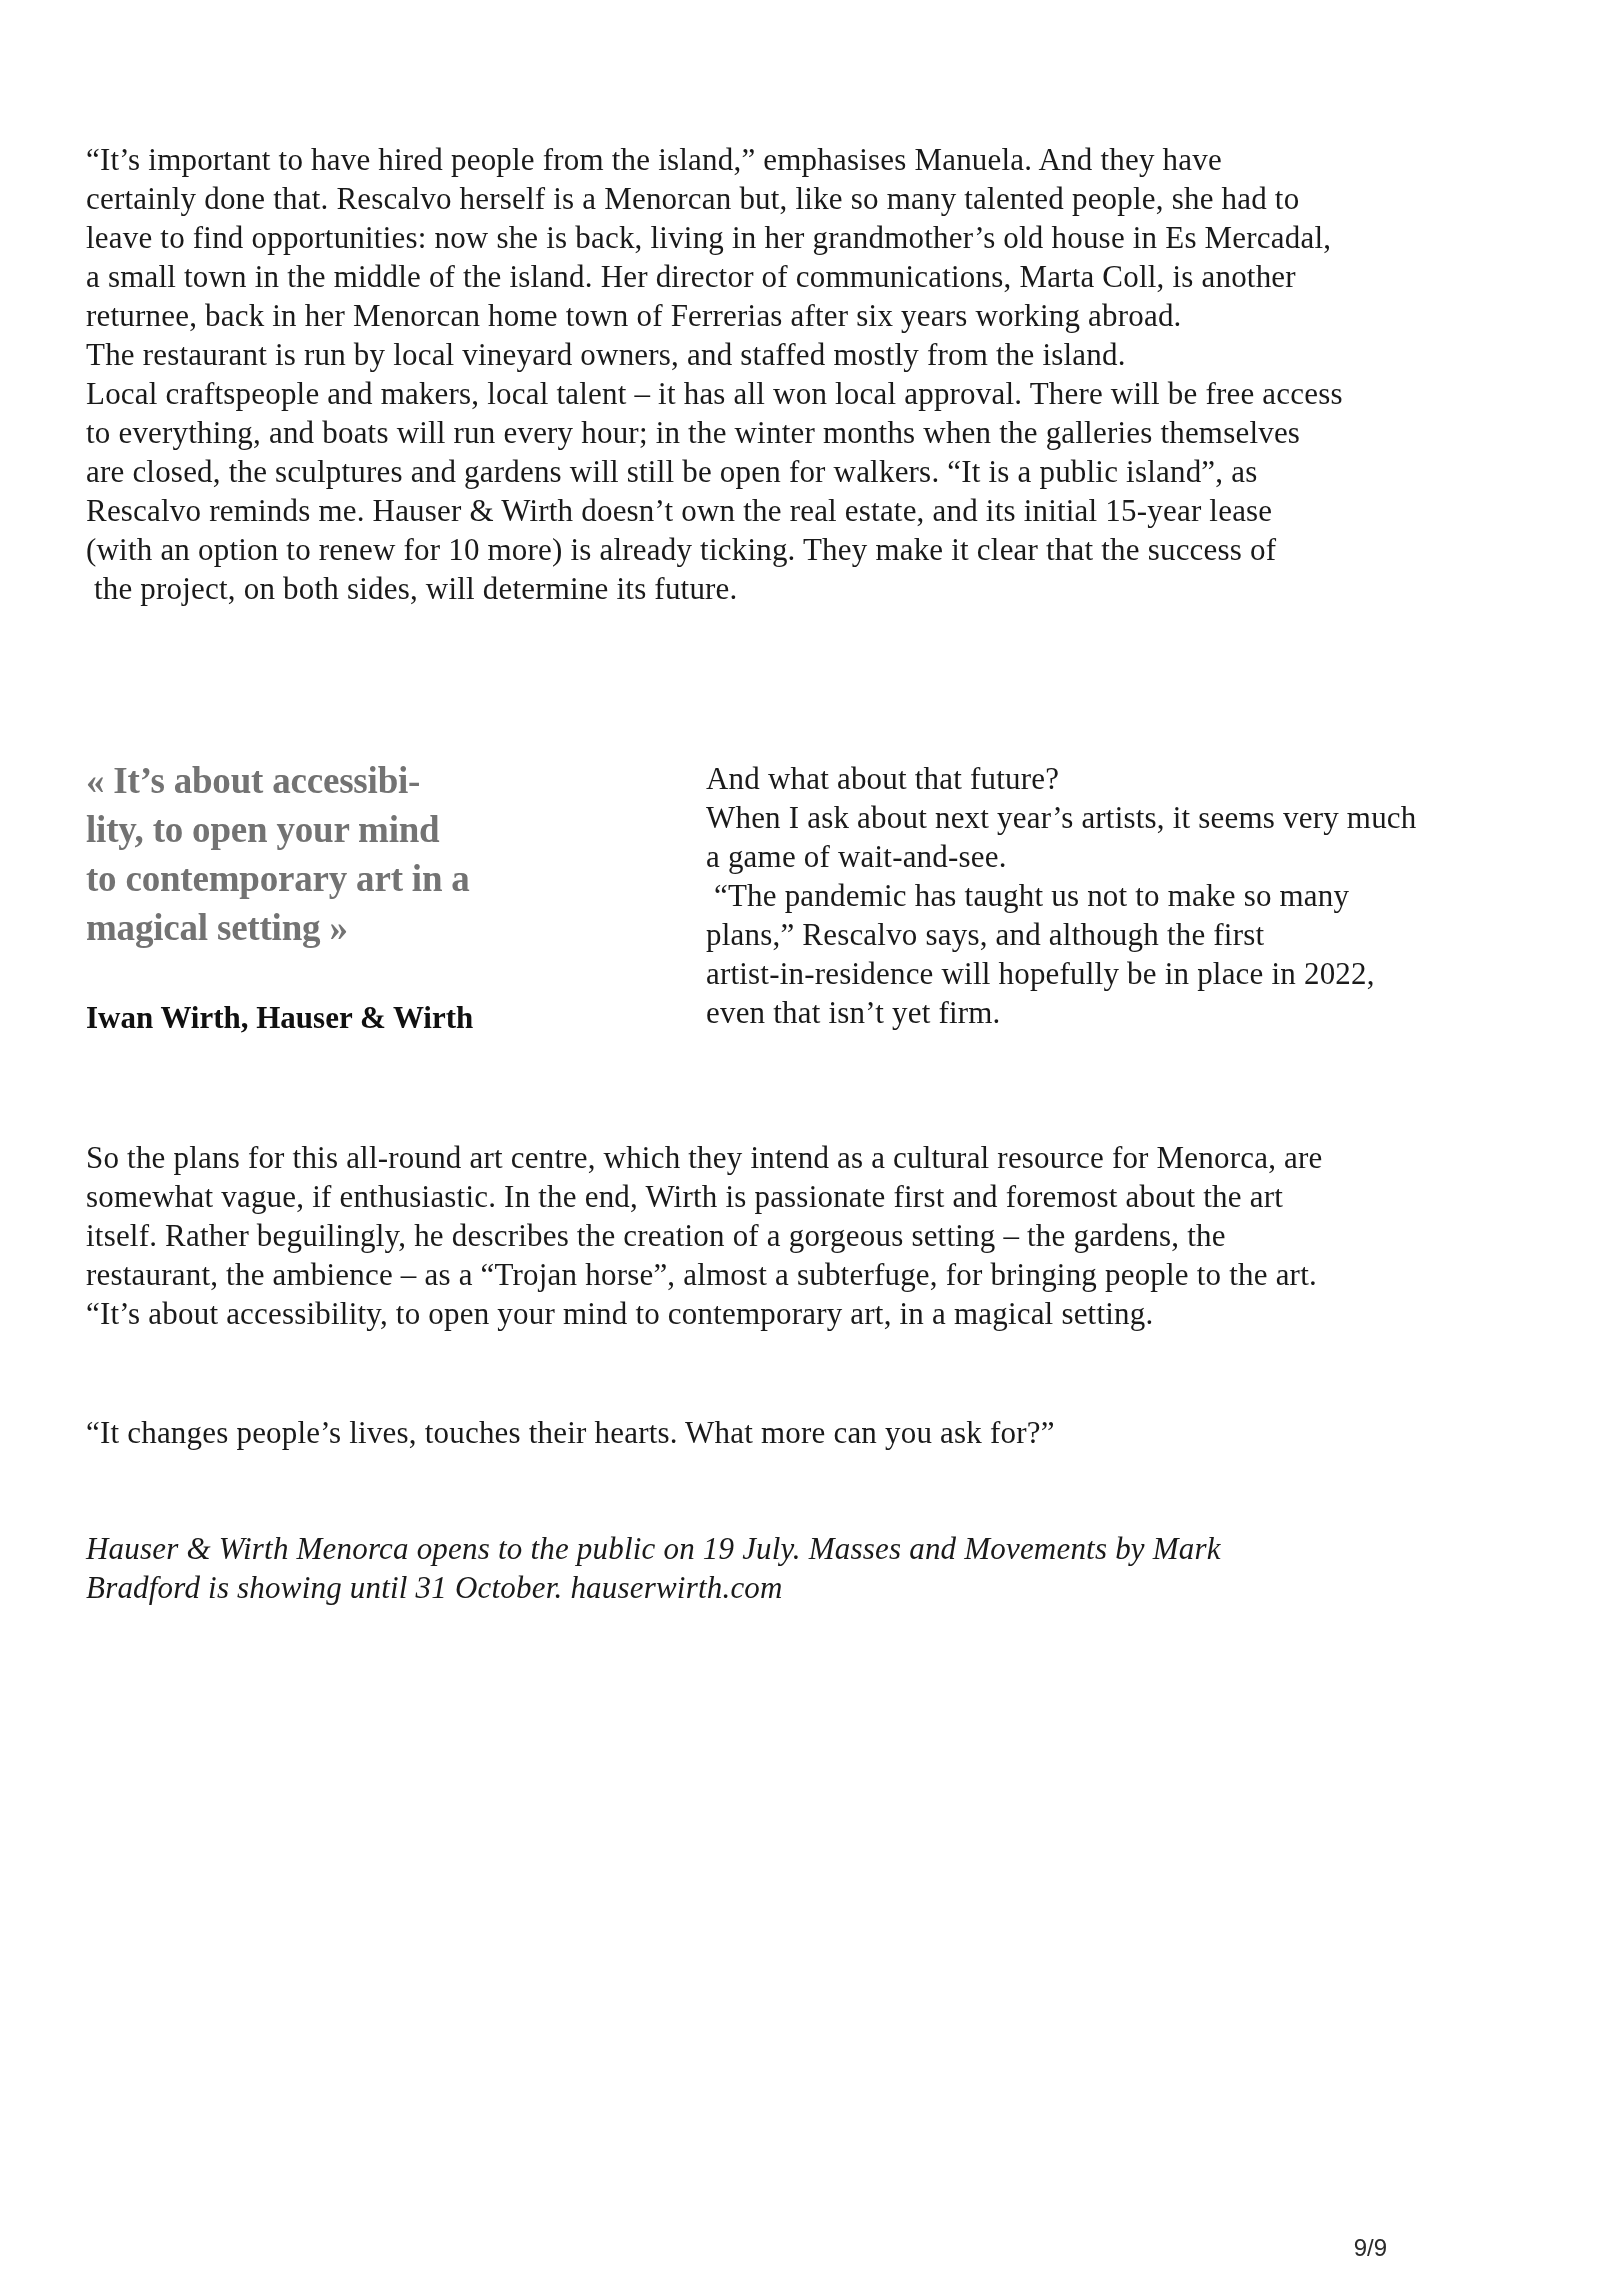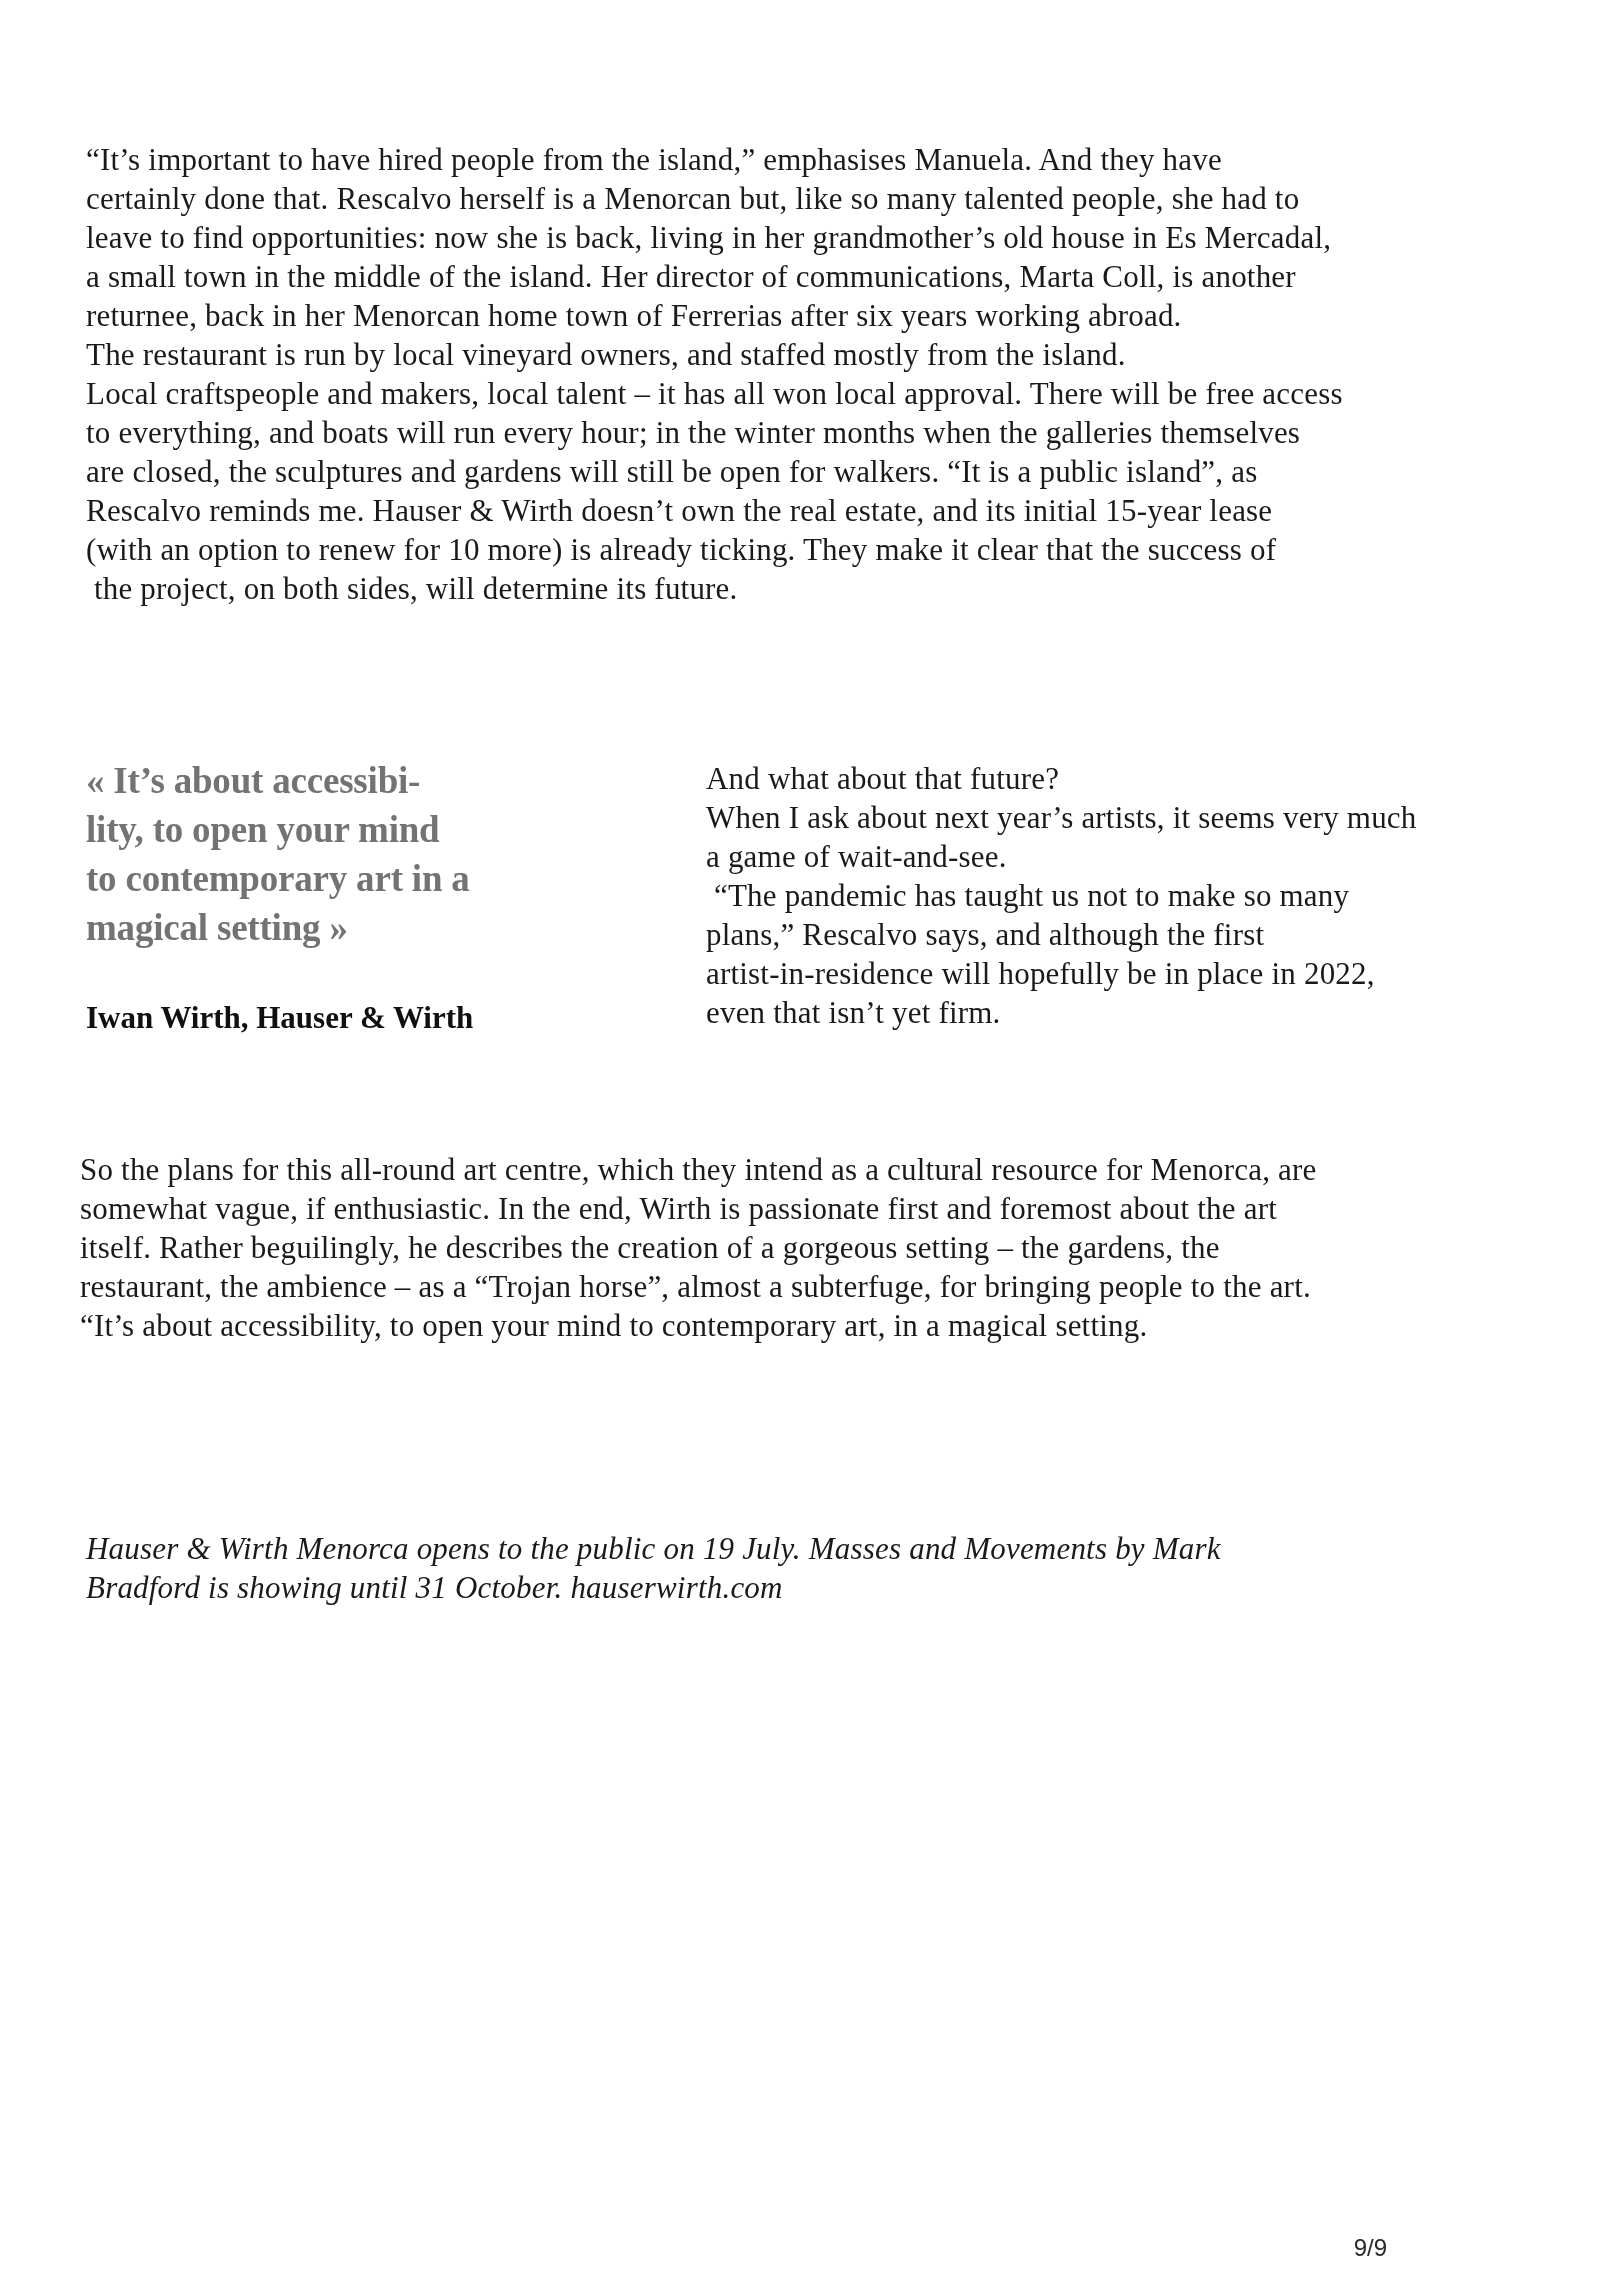--- a/index.html
+++ b/index.html
@@ -75,26 +75,27 @@
   <div class="block attribution" style="left:86px; top:1000px;">Iwan Wirth, Hauser &amp; Wirth</div>
 
   <div class="block body-text" style="left:706px; top:759px;">And what about that future?
 When I ask about next year’s artists, it seems very much
 a game of wait-and-see.
  “The pandemic has taught us not to make so many
 plans,” Rescalvo says, and although the first
 artist-in-residence will hopefully be in place in 2022,
 even that isn’t yet firm.</div>
 
-  <div class="block body-text" style="left:80px; top:1138px;margin-top:12px;">So the plans for this all-round art centre, which they intend as a cultural resource for Menorca, are
+  <div class="block body-text" style="left:86px; top:1138px;">So the plans for this all-round art centre, which they intend as a cultural resource for Menorca, are
 somewhat vague, if enthusiastic. In the end, Wirth is passionate first and foremost about the art
 itself. Rather beguilingly, he describes the creation of a gorgeous setting – the gardens, the
 restaurant, the ambience – as a “Trojan horse”, almost a subterfuge, for bringing people to the art.
 “It’s about accessibility, to open your mind to contemporary art, in a magical setting.</div>
 
+  <div class="block body-text" style="left:86px; top:1413px;">“It changes people’s lives, touches their hearts. What more can you ask for?”</div>
 
   <div class="block body-text note" style="left:86px; top:1529px;">Hauser &amp; Wirth Menorca opens to the public on 19 July. Masses and Movements by Mark
 Bradford is showing until 31 October. hauserwirth.com</div>
 
   <div class="page-number" style="right:47px; top:2233px;text-align:center;">9/9</div>
 
 </div>
 
 
 </body></html>

